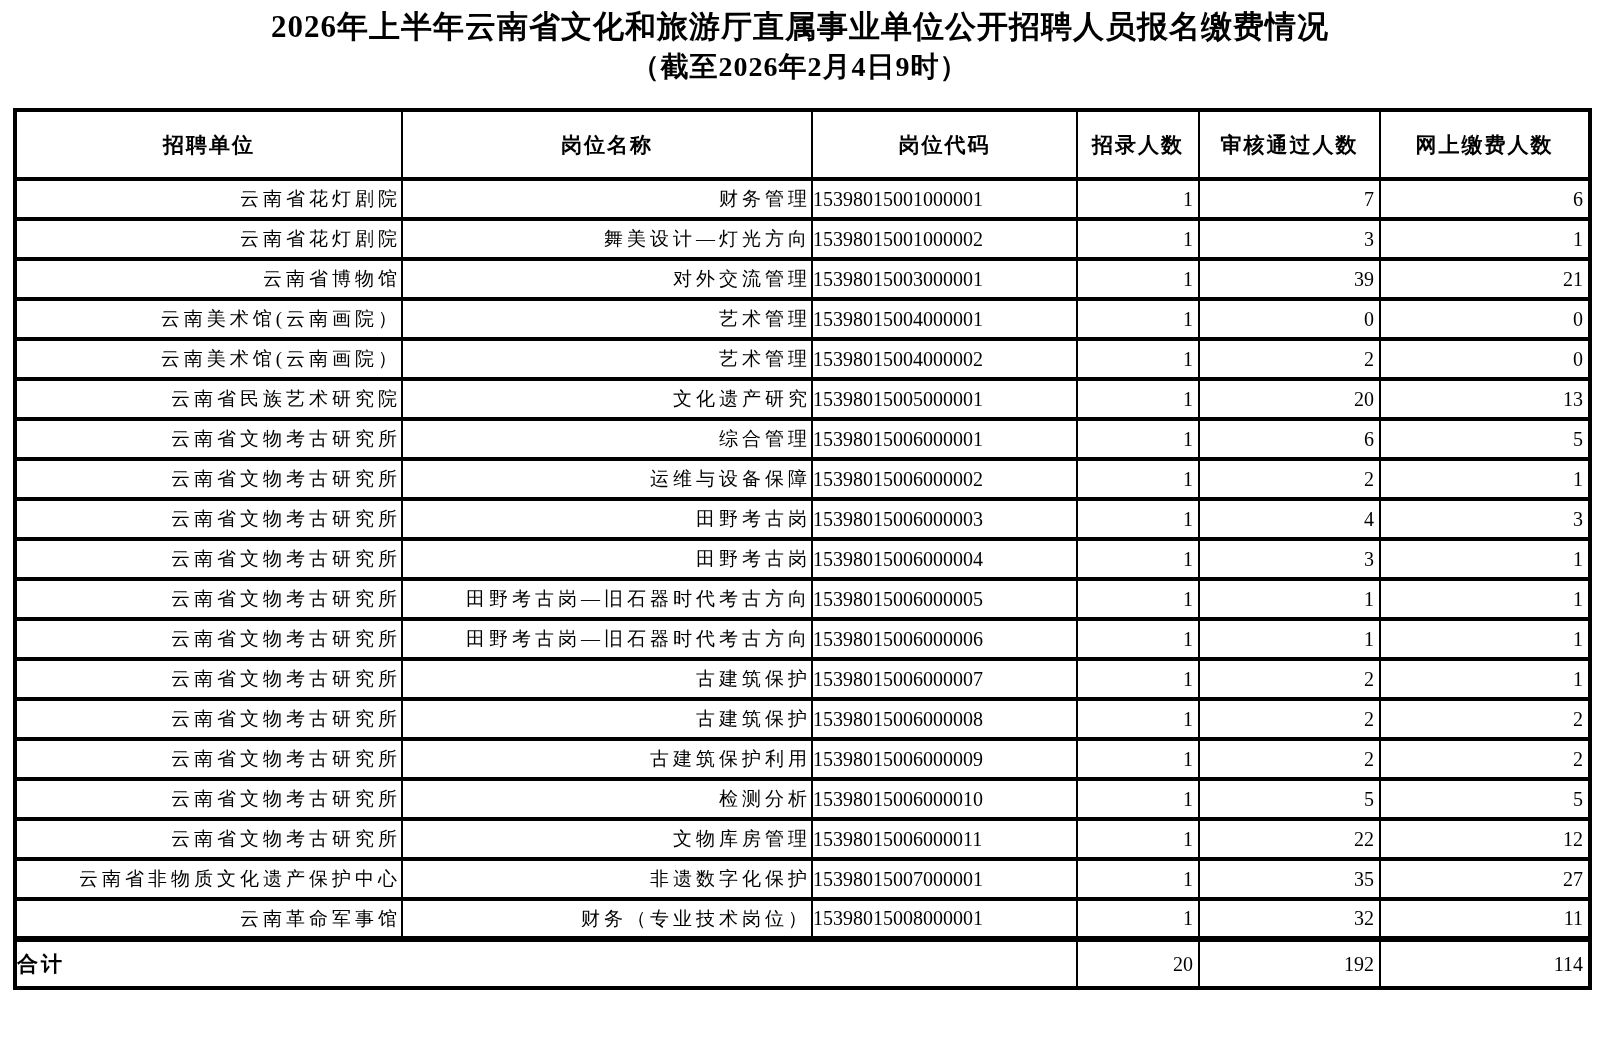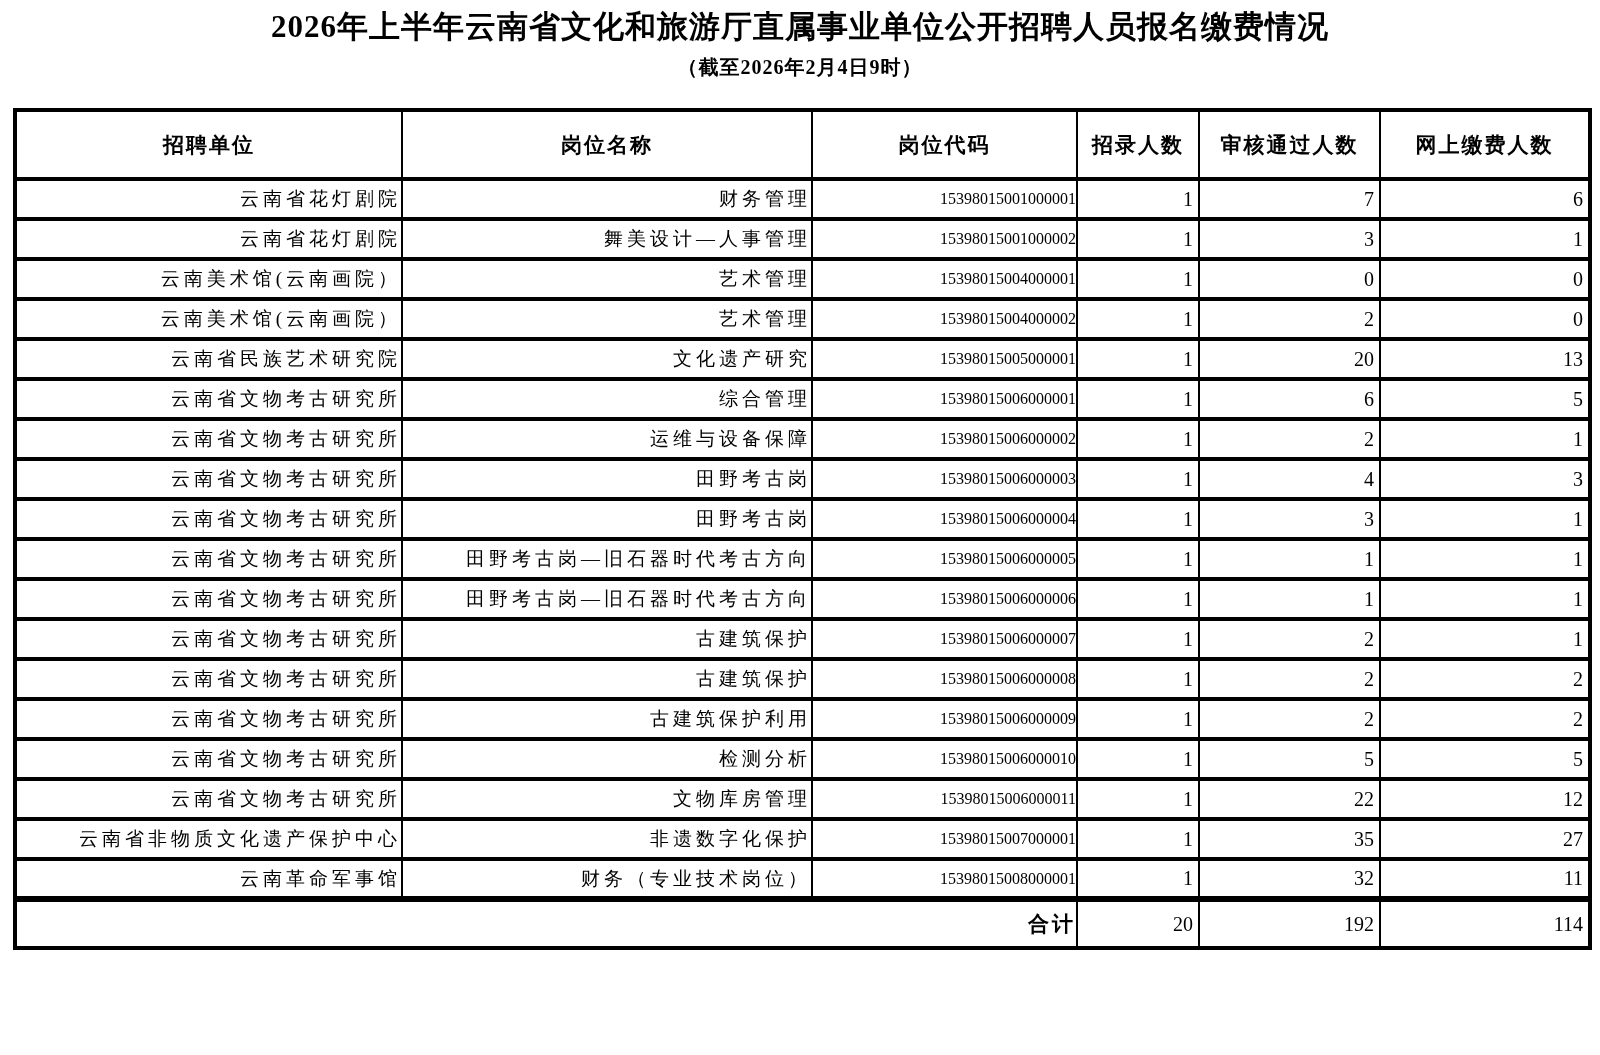--- a/index.html
+++ b/index.html
@@ -15,21 +15,21 @@
 
   .title {
     text-align: center;
     font-size: 31px;
     font-weight: bold;
     letter-spacing: 1px;
     line-height: 42px;
   }
   .subtitle {
     text-align: center;
-    font-size: 20px;
+    font-size: 28px;
     font-weight: bold;
     letter-spacing: 1px;
     line-height: 38px;
   }
 
   table.report {
     margin: 22px 12px 0 13px;
     width: 1575px;
     border-collapse: collapse;
     table-layout: fixed;
@@ -59,36 +59,36 @@
     letter-spacing: 2px;
     vertical-align: middle;
   }
   tbody td { height: 40px; vertical-align: middle; }
   td.unit, td.pos {
     text-align: right;
     font-size: 19px;
     letter-spacing: 4px;
   }
   td.code {
-    text-align: right;
-    font-size: 16px;
+    text-align: left;
+    font-size: 20px;
     letter-spacing: 0;
   }
   td.num {
     text-align: right;
     font-size: 20px;
     padding-right: 5px;
   }
   tfoot td {
     height: 49px;
     vertical-align: middle;
     border-top: 6px solid #000;
   }
   tfoot td.total-label {
-    text-align: right;
+    text-align: left;
     font-size: 21px;
     font-weight: bold;
     letter-spacing: 3px;
   }
   tfoot td.num { font-size: 20px; }
 </style>
 </head>
 <body>
 
 <div class="page">
@@ -118,25 +118,33 @@
         <tr>
     <td class="unit">云南省花灯剧院</td>
     <td class="pos">财务管理</td>
     <td class="code">15398015001000001</td>
     <td class="num">1</td>
     <td class="num">7</td>
     <td class="num">6</td>
   </tr>
         <tr>
     <td class="unit">云南省花灯剧院</td>
-    <td class="pos">舞美设计—人事管理</td>
+    <td class="pos">舞美设计—灯光方向</td>
     <td class="code">15398015001000002</td>
     <td class="num">1</td>
     <td class="num">3</td>
     <td class="num">1</td>
+  </tr>
+        <tr>
+    <td class="unit">云南省博物馆</td>
+    <td class="pos">对外交流管理</td>
+    <td class="code">15398015003000001</td>
+    <td class="num">1</td>
+    <td class="num">39</td>
+    <td class="num">21</td>
   </tr>
         <tr>
     <td class="unit">云南美术馆(云南画院）</td>
     <td class="pos">艺术管理</td>
     <td class="code">15398015004000001</td>
     <td class="num">1</td>
     <td class="num">0</td>
     <td class="num">0</td>
   </tr>
         <tr>

